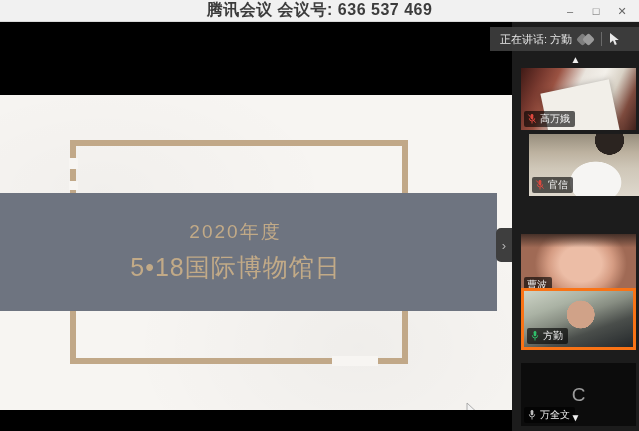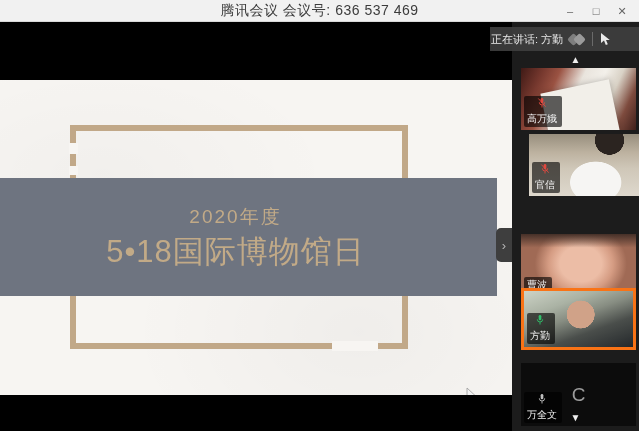--- a/index.html
+++ b/index.html
@@ -4,55 +4,55 @@
 <style>
   * { margin:0; padding:0; box-sizing:border-box; }
   html,body { width:639px; height:431px; overflow:hidden; background:#000; }
   body { font-family:"Liberation Sans","DejaVu Sans",sans-serif; }
   .app { position:relative; width:639px; height:431px; background:#000; overflow:hidden; }
 
   
   .titlebar { position:absolute; left:0; top:0; width:639px; height:22px;
     background:#f1f1f1; border-bottom:1px solid #d8d8d8;
     display:flex; align-items:center; justify-content:center; }
-  .titlebar .title { font-size:14px; color:#3c3c3c; letter-spacing:.5px; }
+  .titlebar .title { font-size:16px; color:#3c3c3c; letter-spacing:.5px;font-weight:bold; }
   .win-controls { position:absolute; right:4px; top:0; height:22px; display:flex; }
   .win-controls span { width:26px; height:22px; display:flex; align-items:center; justify-content:center;
     font-size:11px; color:#666; cursor:default; }
 
   
   .main { position:absolute; left:0; top:22px; width:512px; height:409px; background:#000; }
-  .slide { position:absolute; left:0; top:58px; width:512px; height:315px;
+  .slide { position:absolute; left:0; top:73px; width:512px; height:315px;
     background:
       radial-gradient(ellipse at 20% 30%, rgba(0,0,0,0.025), transparent 40%),
       radial-gradient(ellipse at 70% 80%, rgba(0,0,0,0.03), transparent 45%),
       #f7f5f2; overflow:hidden; }
   .frame { position:absolute; left:70px; top:45px; width:338px; height:224px;
     border:6px solid #c1a888; }
   .frame-gap { position:absolute; background:#f7f5f2; }
   .gap-l1 { left:69px; top:63px;  width:9px;  height:11px; }
   .gap-l2 { left:69px; top:86px;  width:9px;  height:9px; }
   .gap-b1 { left:332px; top:261px; width:46px; height:10px; }
   .band { position:absolute; left:0; top:98px; width:497px; height:118px; background:#6e7480;
     display:flex; flex-direction:column; align-items:center; justify-content:center;
     padding-right:26px; color:#c2aa87; text-align:center; }
   .band .year { font-size:19px; letter-spacing:2px; margin-bottom:4px; }
-  .band .t1 { font-size:31px; letter-spacing:1px; line-height:36px; }
+  .band .t1 { font-size:25px; letter-spacing:1px; line-height:36px; }
   .band .t2 { font-size:31px; letter-spacing:3px; line-height:36px; }
 
   .chevron-tab { position:absolute; left:496px; top:206px; width:16px; height:34px;
     background:#3e3e3e; border-radius:5px 0 0 5px;
     display:flex; align-items:center; justify-content:center;
     color:#b5b5b5; font-size:13px; cursor:pointer; }
 
   .mouse-cursor { position:absolute; left:465px; top:307px; }
 
   
   .speakbar { position:absolute; left:490px; top:27px; width:149px; height:24px;
-    background:rgba(62,62,62,0.92); display:flex; align-items:center; padding:0 1px; z-index:5; }
+    background:rgba(62,62,62,0.92); display:flex; align-items:center; padding:0 10px; z-index:5; }
   .speakbar .label { font-size:11px; color:#e8e8e8; white-space:nowrap; }
   .diamonds { display:flex; margin-left:6px; }
   .diamond { width:9px; height:9px; border-radius:2px; transform:rotate(45deg); }
   .d1 { background:#7e7e7e; }
   .d2 { background:#9a9a9a; margin-left:-3px; }
   .vdiv { width:1px; height:14px; background:#6a6a6a; margin:0 6px 0 8px; }
 
   
   .sidebar { position:absolute; left:512px; top:22px; width:127px; height:409px; background:#1c1c1c; }
   .scroll { position:absolute; left:0; width:127px; text-align:center; color:#f0f0f0;
@@ -79,21 +79,21 @@
       linear-gradient(180deg, #453028 0%, rgba(69,48,40,0) 22%),
       radial-gradient(ellipse 46px 40px at 52% 48%, #ecbda6 45%, #d59c83 70%, #a06a55 100%); }
   .photo-4 { background:
       radial-gradient(circle 15px at 52% 42%, #d0a288 92%, transparent 94%),
       linear-gradient(160deg, #cdd3c6 0%, #aab2a4 28%, #878d82 46%, #4a4e4b 68%, #24282b 100%); }
   .loading-glyph { position:absolute; inset:0; display:flex; align-items:center; justify-content:center;
       color:#9b9b9b; font-size:19px; }
 
   .chip { position:absolute; left:3px; bottom:3px; max-width:105px;
     background:rgba(0,0,0,0.62); border-radius:2px; padding:1px 5px 1px 3px;
-    display:flex; align-items:center; gap:3px;flex-direction:column; }
+    display:flex; align-items:center; gap:3px; }
   .chip .pname { font-size:10px; color:#f2f2f2; white-space:nowrap; }
   .mic { width:10px; height:12px; flex:0 0 auto; }
 </style>
 </head>
 <body>
 
 <div class="app">
 
   <div class="titlebar">
     <span class="title">腾讯会议 会议号: 636 537 469</span>

